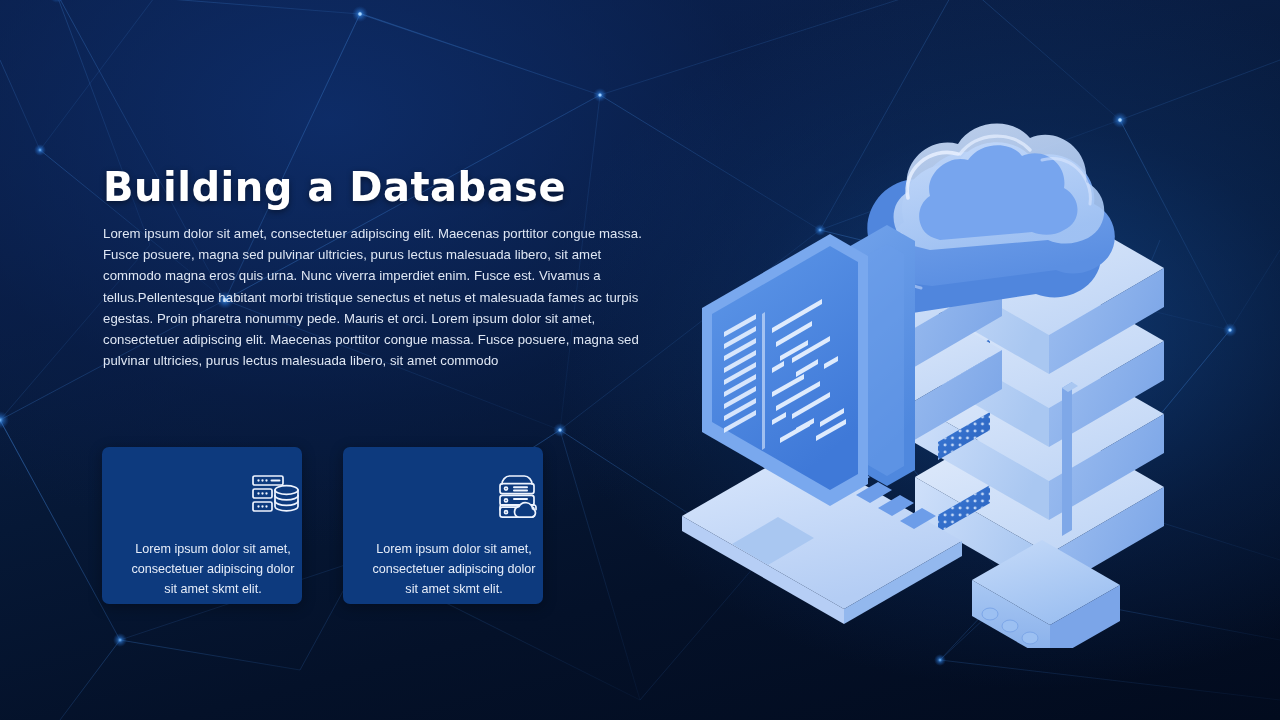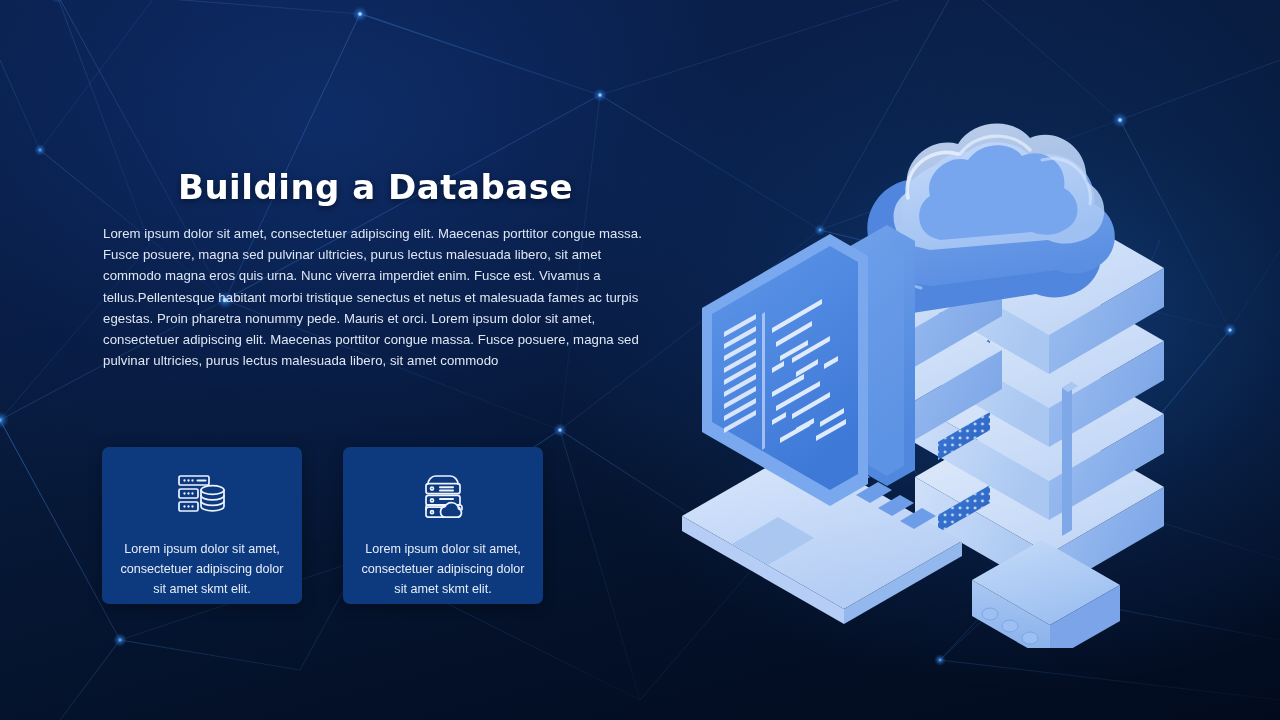--- a/index.html
+++ b/index.html
@@ -20,48 +20,47 @@
   }
 
   
   #net { position:absolute; inset:0; width:1280px; height:720px; }
 
   
   .left-col { position:absolute; left:103px; top:165px; width:545px; }
 
   .page-title {
     font-family:"DejaVu Sans", sans-serif;
-    font-size:34px;
+    font-size:40px;
     line-height:44px;
     font-weight:bold;
     letter-spacing:0.5px;
     color:#ffffff;
     text-shadow:0 2px 6px rgba(0,0,0,0.45);
     white-space:nowrap;
-    text-align:center;
   }
 
   .body-copy {
     margin-top:14px;
     width:540px;
     font-size:13.2px;
     line-height:21.2px;
     color:#dfe7f4;
     text-align:left;
     letter-spacing:0.05px;
   }
 
   
   .cards { position:absolute; left:102px; top:447px; display:flex; gap:41px; }
   .card {
     width:200px; height:157px;
     background:#0d3a7e;
     border-radius:7px;
     box-shadow:0 3px 14px rgba(0,0,0,0.33);
-    display:flex; flex-direction:column; align-items:center;
+    display:flex; flex-direction:column; align-items:flex-end;
     padding-top:26px;
   }
   .card-icon { width:52px; height:46px; display:block; }
   .card-text {
     margin-top:20px;
     width:178px;
     font-size:12.6px;
     line-height:20px;
     color:#e6edf9;
     text-align:center;

